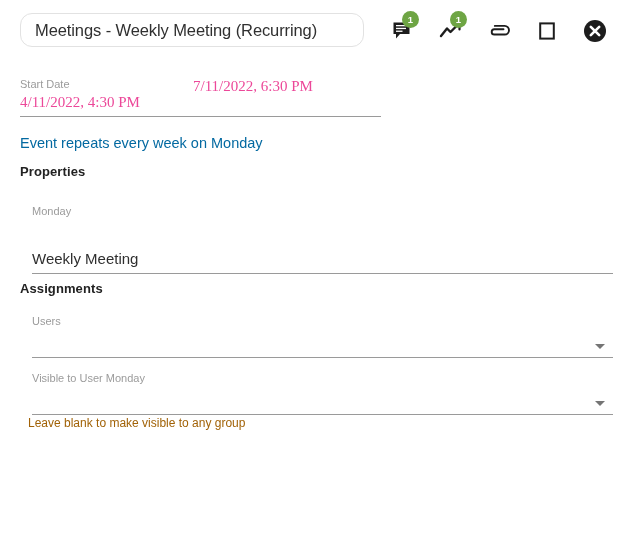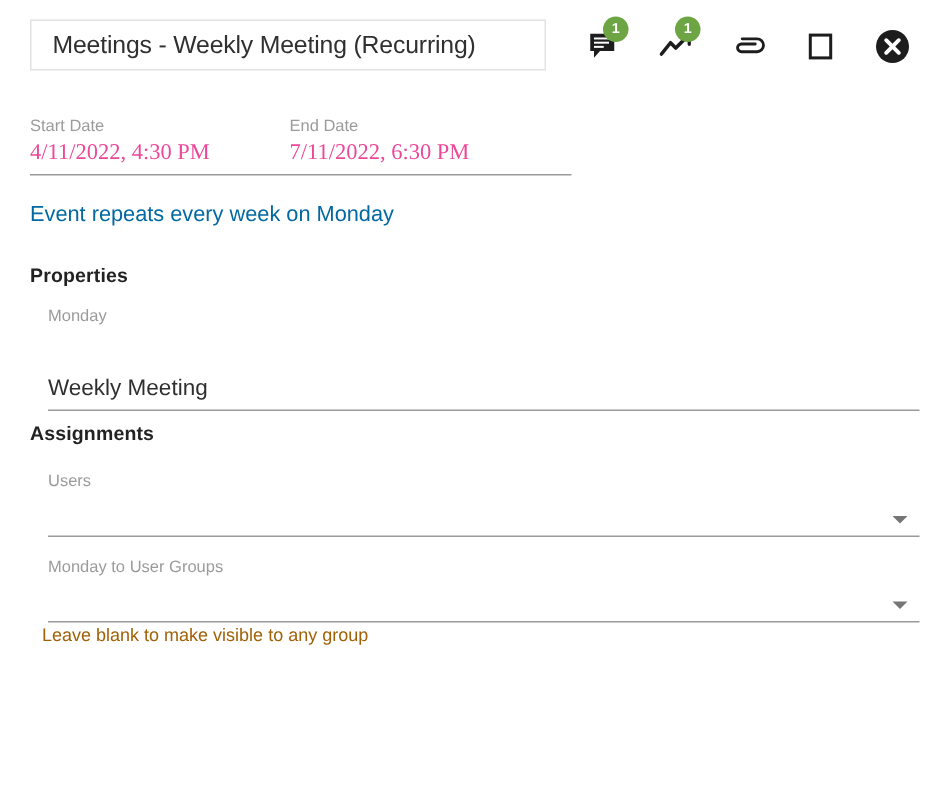--- a/index.html
+++ b/index.html
@@ -25,21 +25,21 @@
     height: 62px;
   }
   .title-box {
     position: absolute;
     left: 20px;
     top: 13px;
     width: 344px;
     height: 34px;
     box-sizing: border-box;
     border: 1px solid #e2e2e2;
-    border-radius: 0;
+    border-radius: 12px;
     background: #ffffff;
     display: flex;
     align-items: center;
     padding-left: 14px;
   }
   .title-box-text {
     font-size: 16.5px;
     color: #303030;
     letter-spacing: -0.1px;
     white-space: nowrap;
@@ -118,21 +118,21 @@
 
   
   .section-title {
     position: absolute;
     left: 20px;
     font-size: 13px;
     font-weight: bold;
     color: #222222;
     letter-spacing: 0.1px;
   }
-  #properties-title { top: 176px; }
+  #properties-title { top: 164px; }
   #assignments-title { top: 281px; }
 
   .input-group {
     position: absolute;
     left: 32px;
     width: 581px;
   }
   #title-group { top: 203px; }
   .input-underline {
     border-bottom: 1px solid #9a9a9a;
@@ -242,21 +242,20 @@
 
   </div>
 </div>
 
 <div class="date-row">
   <div class="date-field">
     <span class="field-label">Start Date</span>
     <span class="field-value">4/11/2022, 4:30 PM</span>
   </div>
   <div class="date-field">
-    <span class="field-label">End Date</span>
     <span class="field-value">7/11/2022, 6:30 PM</span>
   </div>
 </div>
 
 <div class="repeat-text">Event repeats every week on Monday</div>
 
 <div class="section-title" id="properties-title">Properties</div>
 
 <div class="input-group" id="title-group">
   <span class="field-label">Monday</span>
@@ -269,21 +268,21 @@
 
 <div class="select-group" id="users-group">
   <span class="field-label">Users</span>
   <div class="select-row">
     <span class="select-value"></span>
     <span class="caret"></span>
   </div>
 </div>
 
 <div class="select-group" id="groups-group">
-  <span class="field-label">Monday to User Groups</span>
+  <span class="field-label">Visible to User Monday</span>
   <div class="select-row">
     <span class="select-value"></span>
     <span class="caret"></span>
   </div>
 </div>
 
 <div class="helper-text">Leave blank to make visible to any group</div>
 
 <div class="footer">
 

